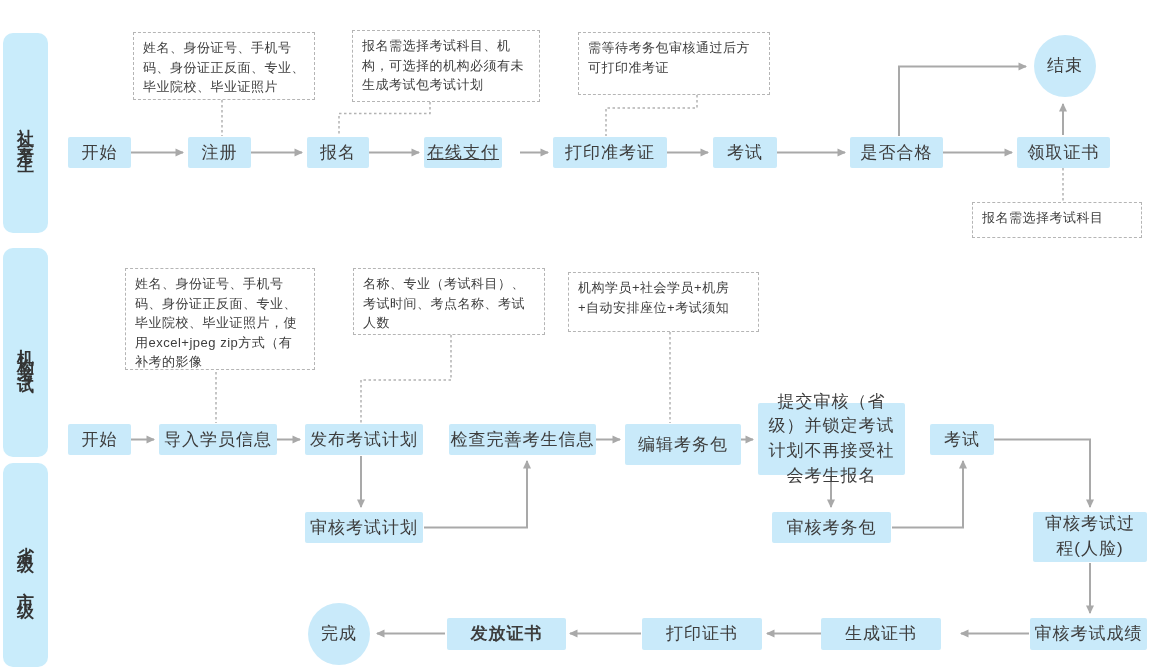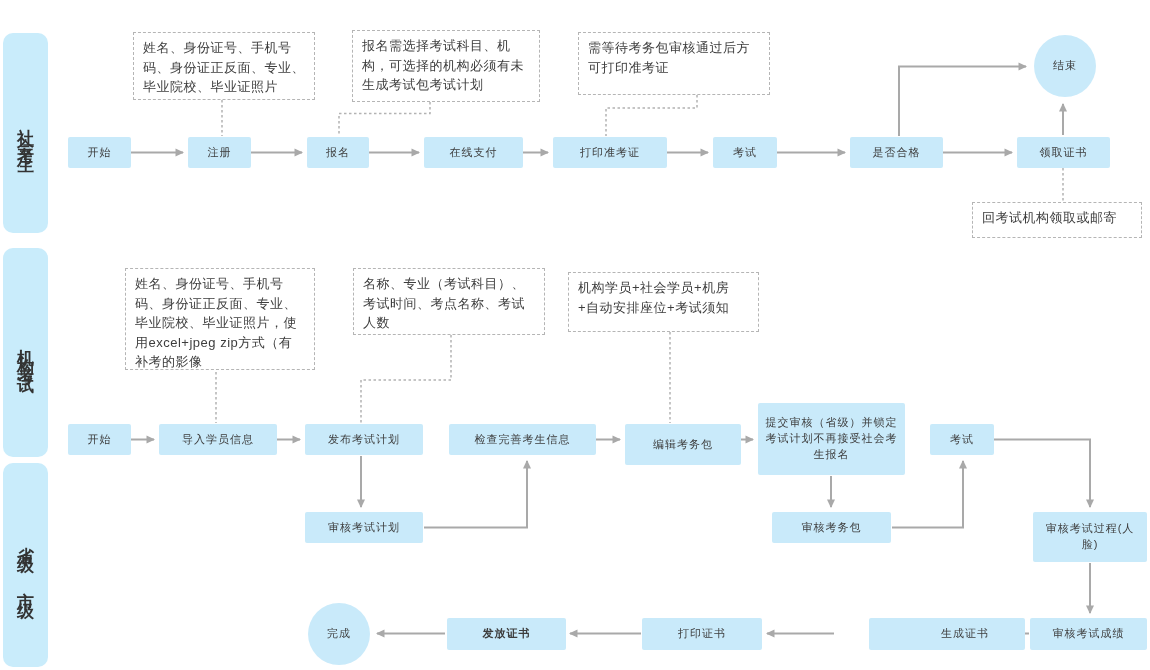--- a/index.html
+++ b/index.html
@@ -20,21 +20,21 @@
   .conn-dashed{fill:none;stroke:var(--dash);stroke-width:1.5;stroke-dasharray:2.5 2.5;}
   marker path{fill:var(--arrow);}
 
   .lane{position:absolute;left:3px;width:45px;background:var(--lane-fill);border-radius:10px;
         display:flex;align-items:center;justify-content:center;z-index:2;}
   .lane-label{writing-mode:vertical-rl;text-orientation:upright;font-size:17px;font-weight:600;
               letter-spacing:9px;color:#333;}
 
   .node{position:absolute;background:var(--node-fill);color:var(--text);z-index:2;
         display:flex;align-items:center;justify-content:center;text-align:center;
-        font-size:11px;letter-spacing:1px;border-radius:2px;line-height:1.4;}
+        font-size:17px;letter-spacing:1px;border-radius:2px;line-height:1.4;}
   .node.multiline{justify-content:flex-start;text-align:center;padding:4px 7px;box-sizing:border-box;line-height:1.45;}
   .node.circle{border-radius:50%;}
   .node.bold{font-weight:bold;text-align:right;}
 
   .note{position:absolute;background:var(--background);border:1px dashed var(--note-border);
         color:var(--text);font-size:13px;line-height:1.5;letter-spacing:0.5px;
         padding:5px 9px;box-sizing:border-box;z-index:2;text-align:left;}
 </style>
 </head>
 <body>
@@ -89,46 +89,46 @@
   <div class="lane" style="top:248px;height:209px;">
     <span class="lane-label">机构考试</span>
   </div>
   <div class="lane" style="top:463px;height:204px;">
     <span class="lane-label">省级/市级</span>
   </div>
 
   <div class="node" style="left:68px;top:137px;width:63px;height:31px;">开始</div>
   <div class="node" style="left:188px;top:137px;width:63px;height:31px;">注册</div>
   <div class="node" style="left:307px;top:137px;width:62px;height:31px;">报名</div>
-  <div class="node" style="left:424px;top:137px;width:99px;height:31px;">在线支付</div>
+  <div class="node" style="left:424px;top:137px;width:78px;height:31px;text-decoration:underline;">在线支付</div>
   <div class="node" style="left:553px;top:137px;width:114px;height:31px;">打印准考证</div>
   <div class="node" style="left:713px;top:137px;width:64px;height:31px;">考试</div>
   <div class="node" style="left:850px;top:137px;width:93px;height:31px;">是否合格</div>
   <div class="node" style="left:1017px;top:137px;width:93px;height:31px;">领取证书</div>
   <div class="node circle" style="left:1034px;top:35px;width:62px;height:62px;">结束</div>
 
   <div class="note" style="left:133px;top:32px;width:182px;height:68px;">姓名、身份证号、手机号码、身份证正反面、专业、毕业院校、毕业证照片</div>
   <div class="note" style="left:352px;top:30px;width:188px;height:72px;">报名需选择考试科目、机构，可选择的机构必须有未生成考试包考试计划</div>
   <div class="note" style="left:578px;top:32px;width:192px;height:63px;">需等待考务包审核通过后方可打印准考证</div>
-  <div class="note" style="left:972px;top:202px;width:170px;height:36px;white-space:nowrap;">回考试机构领取或邮寄</div>
+  <div class="note" style="left:972px;top:202px;width:170px;height:36px;white-space:nowrap;">报名需选择考试科目</div>
 
   <div class="node" style="left:68px;top:424px;width:63px;height:31px;">开始</div>
   <div class="node" style="left:159px;top:424px;width:118px;height:31px;">导入学员信息</div>
   <div class="node" style="left:305px;top:424px;width:118px;height:31px;">发布考试计划</div>
   <div class="node" style="left:449px;top:424px;width:147px;height:31px;">检查完善考生信息</div>
   <div class="node" style="left:625px;top:424px;width:116px;height:41px;">编辑考务包</div>
   <div class="node multiline" style="left:758px;top:403px;width:147px;height:72px;">提交审核（省级）并锁定考试计划不再接受社会考生报名</div>
   <div class="node" style="left:930px;top:424px;width:64px;height:31px;">考试</div>
 
   <div class="note" style="left:125px;top:268px;width:190px;height:102px;">姓名、身份证号、手机号码、身份证正反面、专业、毕业院校、毕业证照片，使用excel+jpeg zip方式（有补考的影像</div>
   <div class="note" style="left:353px;top:268px;width:192px;height:67px;">名称、专业（考试科目）、考试时间、考点名称、考试人数</div>
   <div class="note" style="left:568px;top:272px;width:191px;height:60px;">机构学员+社会学员+机房+自动安排座位+考试须知</div>
 
   <div class="node" style="left:305px;top:512px;width:118px;height:31px;">审核考试计划</div>
   <div class="node" style="left:772px;top:512px;width:119px;height:31px;">审核考务包</div>
   <div class="node multiline" style="left:1033px;top:512px;width:114px;height:50px;">审核考试过程(人脸)</div>
   <div class="node" style="left:1030px;top:618px;width:117px;height:32px;">审核考试成绩</div>
-  <div class="node" style="left:869px;top:618px;width:120px;height:32px;padding-left:36px;">生成证书</div>
+  <div class="node" style="left:821px;top:618px;width:120px;height:32px;">生成证书</div>
   <div class="node" style="left:642px;top:618px;width:120px;height:32px;">打印证书</div>
   <div class="node bold" style="left:447px;top:618px;width:119px;height:32px;">发放证书</div>
   <div class="node circle" style="left:308px;top:603px;width:62px;height:62px;">完成</div>
 
 </div>
 
 </body></html>

